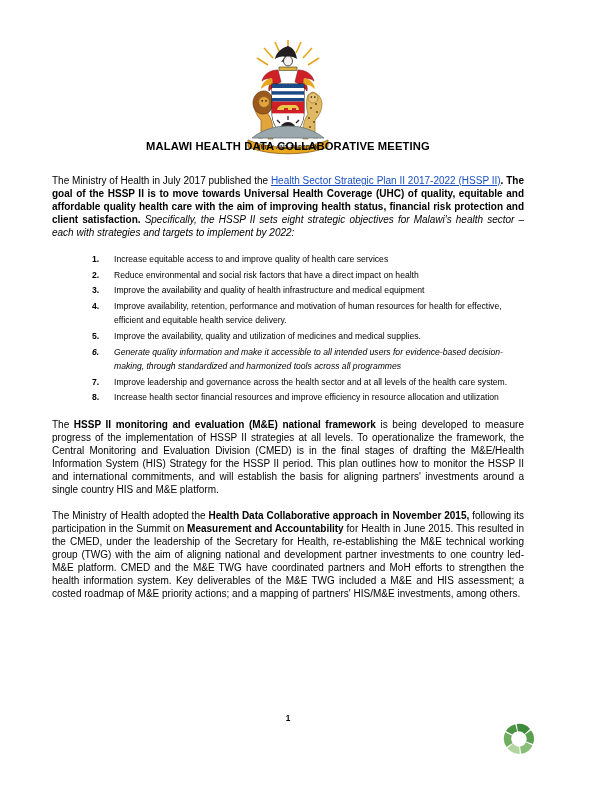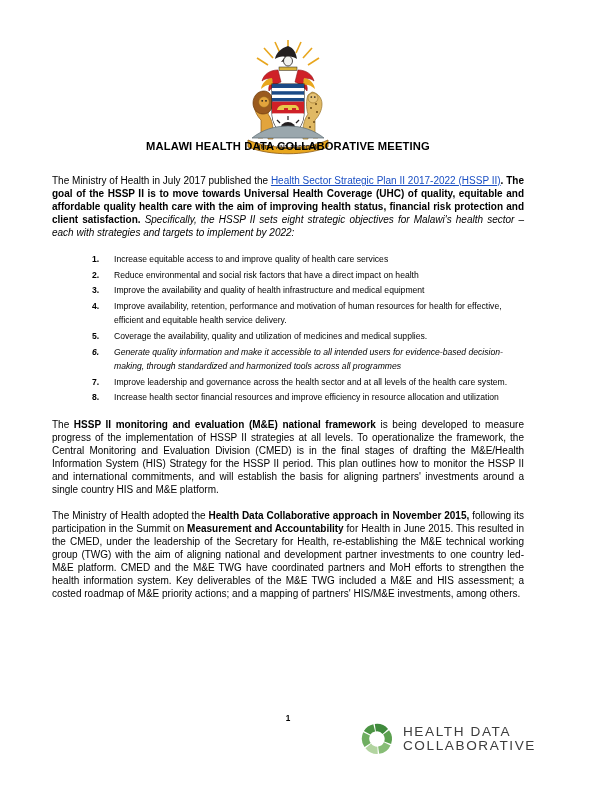--- a/index.html
+++ b/index.html
@@ -226,21 +226,21 @@
 
   <div class="body-block">
 
     <p class="para"><span>The Ministry of Health in July 2017 published the </span><a class="link" href="#">Health Sector Strategic Plan II 2017-2022 (HSSP II)</a><span class="b">. The goal of the HSSP II is to move towards Universal Health Coverage (UHC) of quality, equitable and affordable quality health care with the aim of improving health status, financial risk protection and client satisfaction.</span><span class="i"> Specifically, the HSSP II sets eight strategic objectives for Malawi's health sector – each with strategies and targets to implement by 2022:</span></p>
 
     <ol class="objectives">
       <li><span>Increase equitable access to and improve quality of health care services</span></li>
       <li><span>Reduce environmental and social risk factors that have a direct impact on health</span></li>
       <li><span>Improve the availability and quality of health infrastructure and medical equipment</span></li>
       <li><span>Improve availability, retention, performance and motivation of human resources for health for effective, efficient and equitable health service delivery.</span></li>
-      <li><span>Coverage the availability, quality and utilization of medicines and medical supplies.</span></li>
+      <li><span>Improve the availability, quality and utilization of medicines and medical supplies.</span></li>
       <li class="em"><span>Generate quality information and make it accessible to all intended users for evidence-based decision-making, through standardized and harmonized tools across all programmes</span></li>
       <li><span>Improve leadership and governance across the health sector and at all levels of the health care system.</span></li>
       <li><span>Increase health sector financial resources and improve efficiency in resource allocation and utilization</span></li>
     </ol>
 
     <p class="para"><span>The </span><span class="b">HSSP II monitoring and evaluation (M&amp;E) national framework</span><span> is being developed to measure progress of the implementation of HSSP II strategies at all levels. To operationalize the framework, the Central Monitoring and Evaluation Division (CMED) is in the final stages of drafting the M&amp;E/Health Information System (HIS) Strategy for the HSSP II period. This plan outlines how to monitor the HSSP II and international commitments, and will establish the basis for aligning partners' investments around a single country HIS and M&amp;E platform.</span></p>
 
     <p class="para"><span>The Ministry of Health adopted the </span><span class="b">Health Data Collaborative approach in November 2015,</span><span> following its participation in the Summit on </span><span class="b">Measurement and Accountability</span><span> for Health in June 2015.  This resulted in the CMED, under the leadership of the Secretary for Health, re-establishing the M&amp;E technical working group (TWG) with the aim of aligning national and development partner investments to one country led-M&amp;E platform. CMED and the M&amp;E TWG have coordinated partners and MoH efforts to strengthen the health information system. Key deliverables of the M&amp;E TWG included a M&amp;E and HIS assessment; a costed roadmap of M&amp;E priority actions; and a mapping of partners' HIS/M&amp;E investments, among others.</span></p>
 
   </div>
@@ -251,19 +251,15 @@
     <svg class="hdc-mark" viewBox="0 0 40 40">
       <g transform="translate(20,20)">
         <path d="M -2.6 -17.6 A 17.6 17.6 0 0 1 13.0 -11.9 L 6.6 -6.0 A 9.0 9.0 0 0 0 -1.3 -8.9 Z" fill="#3f8a3c"></path>
         <path d="M 14.2 -10.4 A 17.6 17.6 0 0 1 16.6 5.9 L 8.5 3.0 A 9.0 9.0 0 0 0 7.3 -5.3 Z" fill="#5ba04f"></path>
         <path d="M 15.9 7.5 A 17.6 17.6 0 0 1 2.6 17.4 L 1.3 8.9 A 9.0 9.0 0 0 0 8.1 3.8 Z" fill="#87bd76"></path>
         <path d="M 0.9 17.6 A 17.6 17.6 0 0 1 -13.6 10.8 L -6.9 5.3 A 9.0 9.0 0 0 0 0.4 9.0 Z" fill="#b2d4a0"></path>
         <path d="M -14.7 9.4 A 17.6 17.6 0 0 1 -16.2 -7.9 L -8.3 -4.0 A 9.0 9.0 0 0 0 -7.5 4.8 Z" fill="#6fae61"></path>
         <path d="M -15.4 -9.5 A 17.6 17.6 0 0 1 -4.3 -17.4 L -2.2 -8.8 A 9.0 9.0 0 0 0 -7.9 -5.2 Z" fill="#4c9444"></path>
       </g>
     </svg>
-    <div class="hdc-words">
-      <span class="hdc-line1">HEALTH DATA</span>
-      <span class="hdc-line2">COLLABORATIVE</span>
-    </div>
   </div>
 
 </div>
 
 </body></html>

